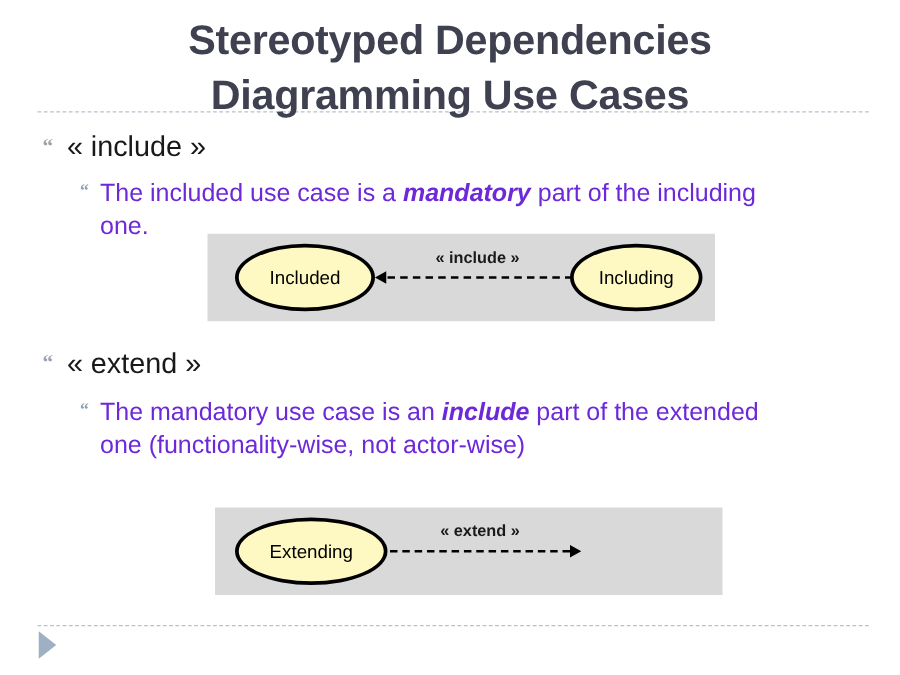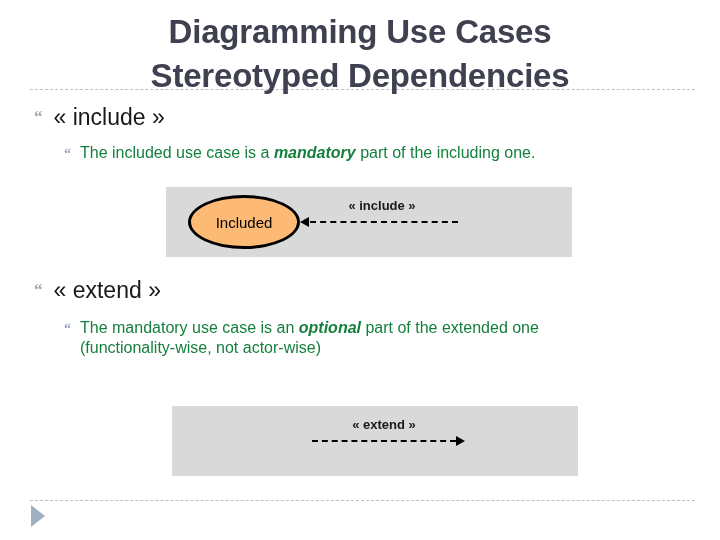--- a/index.html
+++ b/index.html
@@ -72,38 +72,38 @@
   .l2-bullet {
     font-size: 14px;
     color: #8fa0b4;
     line-height: 1;
     margin-right: 9px;
     margin-top: 4px;
     font-family: "Liberation Serif", serif;
     font-weight: bold;
   }
   .l2-text {
-    font-size: 16px;
-    color: #15803d;
+    font-size: 20px;
+    color: #6d28d9;
     line-height: 1.28;
     max-width: 530px;
   }
   .l2-text i {
     font-weight: bold;
     font-style: italic;
   }
 
   
   .diagram {
     position: absolute;
     background: #d9d9d9;
   }
   .uc {
     position: absolute;
-    background: #fdba74;
+    background: #fef9c3;
     border: 3px solid #000000;
     border-radius: 50%;
     display: flex;
     align-items: center;
     justify-content: center;
     font-size: 15px;
     color: #000000;
     box-sizing: border-box;
   }
   .dep-label {
@@ -152,51 +152,53 @@
     border-bottom: 11px solid transparent;
     border-left: 14px solid #9fb0c4;
   }
 </style>
 </head>
 <body>
 
 <div id="title-rule"></div>
 
 <div id="title-block">
+  <div class="title-line">Stereotyped Dependencies</div>
   <div class="title-line">Diagramming Use Cases</div>
-  <div class="title-line">Stereotyped Dependencies</div>
 </div>
 
 <div class="l1" style="left:34px; top:104px;">
   <span class="l1-bullet">“</span>
   <span class="l1-text">« include »</span>
 </div>
 
 <div class="l2" style="left:64px; top:143px;">
   <span class="l2-bullet">“</span>
   <span class="l2-text"><span>The included use case is a </span><i>mandatory</i><span> part of the including one.</span></span>
 </div>
 
 <div class="diagram" style="left:166px; top:187px; width:406px; height:70px;">
   <div class="uc" style="left:22px; top:8px; width:112px; height:54px;">Included</div>
   <div class="arrow-left" style="left:134px; top:30px;"></div>
   <div class="dep-line" style="left:144px; top:34px; width:148px;"></div>
   <div class="dep-label" style="left:136px; top:11px; width:160px;">« include »</div>
+  <div class="uc" style="left:290px; top:8px; width:106px; height:54px;">Including</div>
 </div>
 
 <div class="l1" style="left:34px; top:277px;">
   <span class="l1-bullet">“</span>
   <span class="l1-text">« extend »</span>
 </div>
 
 <div class="l2" style="left:64px; top:318px;">
   <span class="l2-bullet">“</span>
-  <span class="l2-text"><span>The mandatory use case is an </span><i>optional</i><span> part of the extended one (functionality-wise, not actor-wise)</span></span>
+  <span class="l2-text"><span>The mandatory use case is an </span><i>include</i><span> part of the extended one (functionality-wise, not actor-wise)</span></span>
 </div>
 
 <div class="diagram" style="left:172px; top:406px; width:406px; height:70px;">
+  <div class="uc" style="left:16px; top:8px; width:122px; height:54px;">Extending</div>
   <div class="dep-line" style="left:140px; top:34px; width:144px;"></div>
   <div class="arrow-right" style="left:284px; top:30px;"></div>
   <div class="dep-label" style="left:132px; top:11px; width:160px;">« extend »</div>
 </div>
 
 <div id="footer-rule"></div>
 <div id="footer-triangle"></div>
 
 </body></html>

